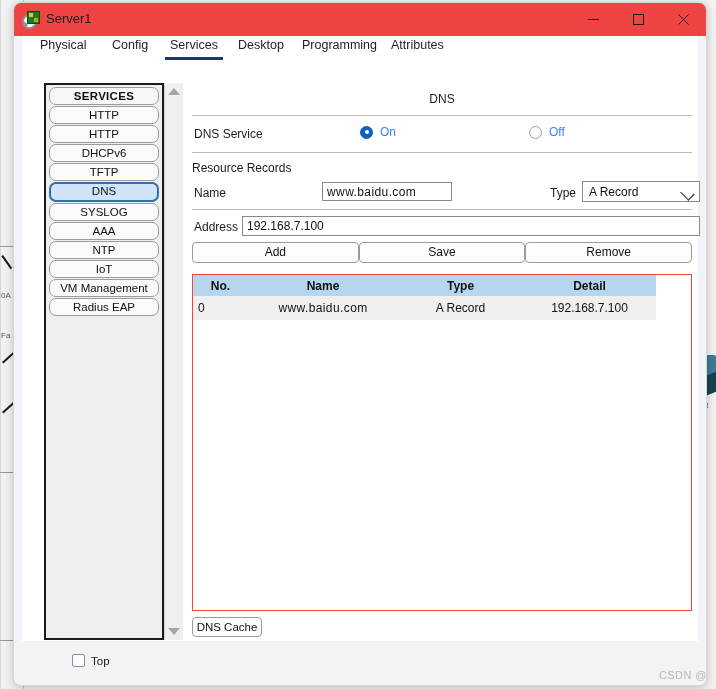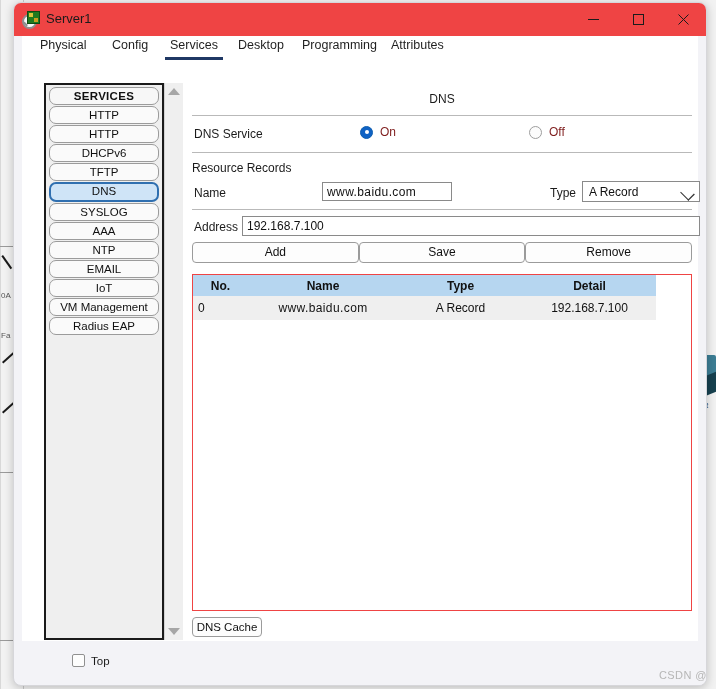--- a/index.html
+++ b/index.html
@@ -322,21 +322,21 @@
   .radio.on .dot:after {
     content: "";
     position: absolute;
     left: 3.5px; top: 3.5px;
     width: 4px; height: 4px;
     border-radius: 50%;
     background: #ffffff;
   }
   .radio .rlbl {
     font-size: 12px;
-    color: #7f1d1d;
+    color: #3b82f6;
     margin-left: 7px;
   }
 
   .rr-label {
     font-size: 12px;
     color: #1b1b1b;
     padding-top: 8px;
     padding-bottom: 2px;
   }
 
@@ -592,21 +592,20 @@
         <div class="sidebar-list">
           <div class="svc header">SERVICES</div>
           <div class="svc">HTTP</div>
           <div class="svc">HTTP</div>
           <div class="svc">DHCPv6</div>
           <div class="svc">TFTP</div>
           <div class="svc selected">DNS</div>
           <div class="svc">SYSLOG</div>
           <div class="svc">AAA</div>
           <div class="svc">NTP</div>
-          <div class="svc">EMAIL</div>
           <div class="svc">IoT</div>
           <div class="svc">VM Management</div>
           <div class="svc">Radius EAP</div>
         </div>
         <div class="sb-scroll">
           <div class="sb-arrow up"></div>
           <div class="sb-arrow down"></div>
         </div>
       </div>
 

